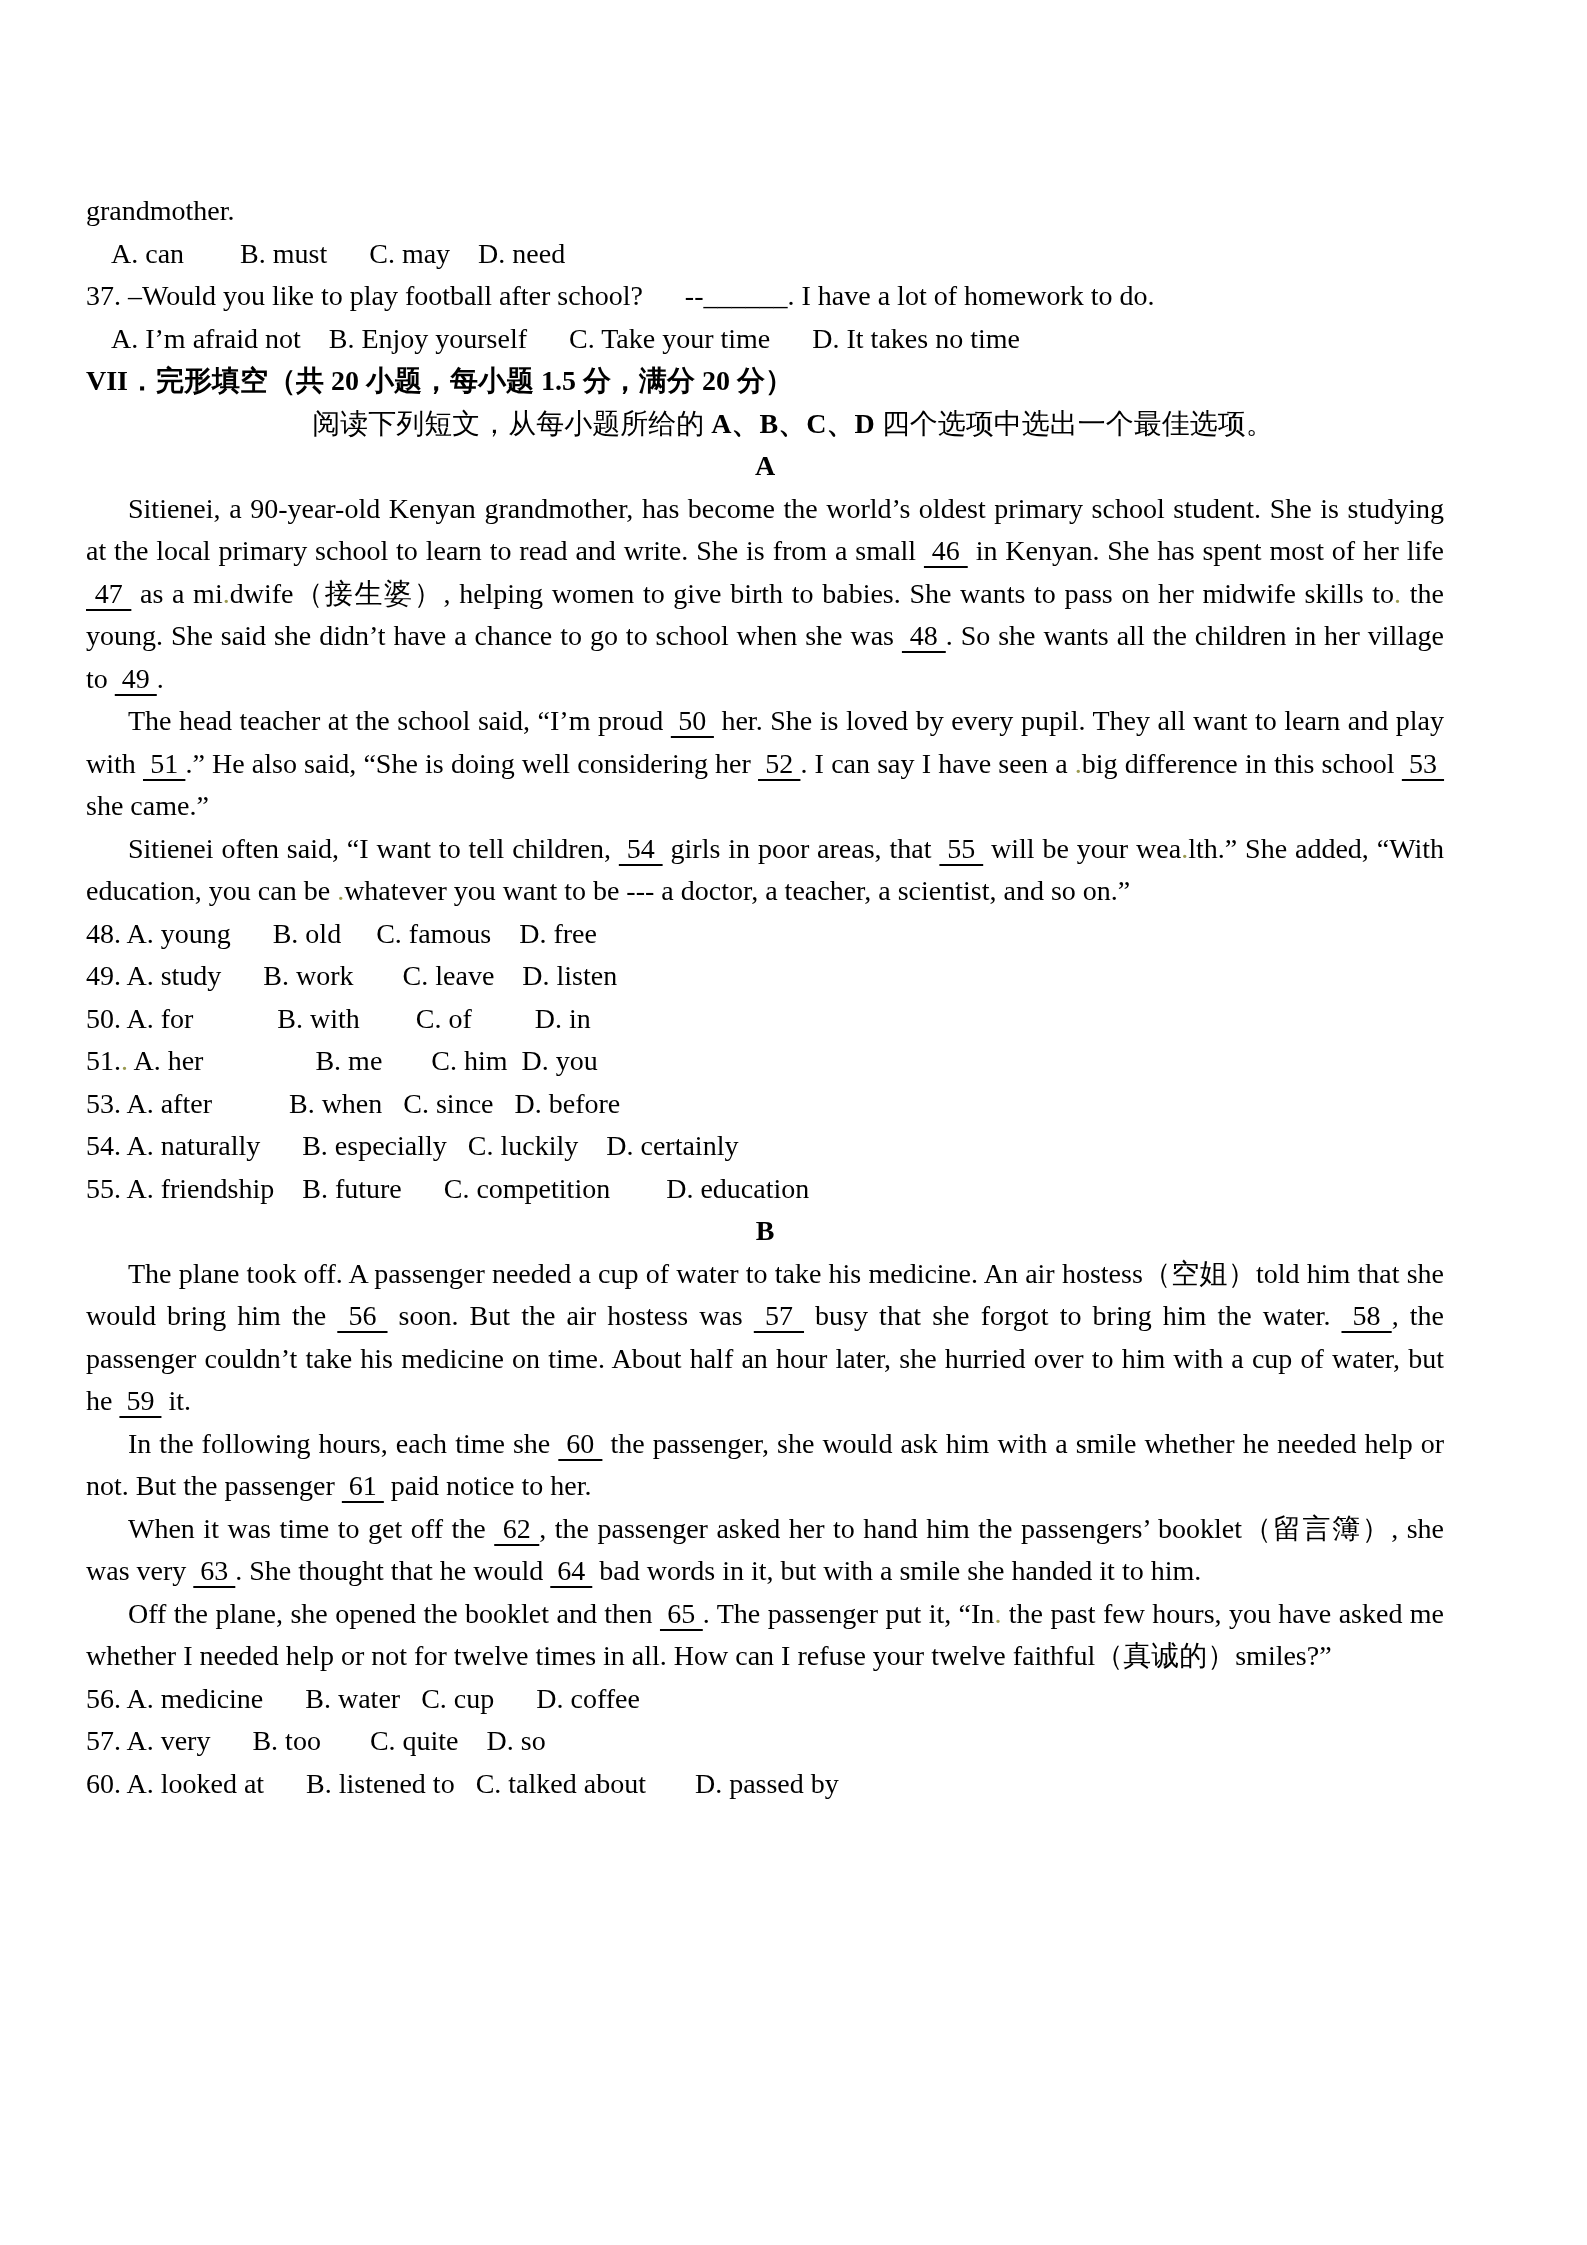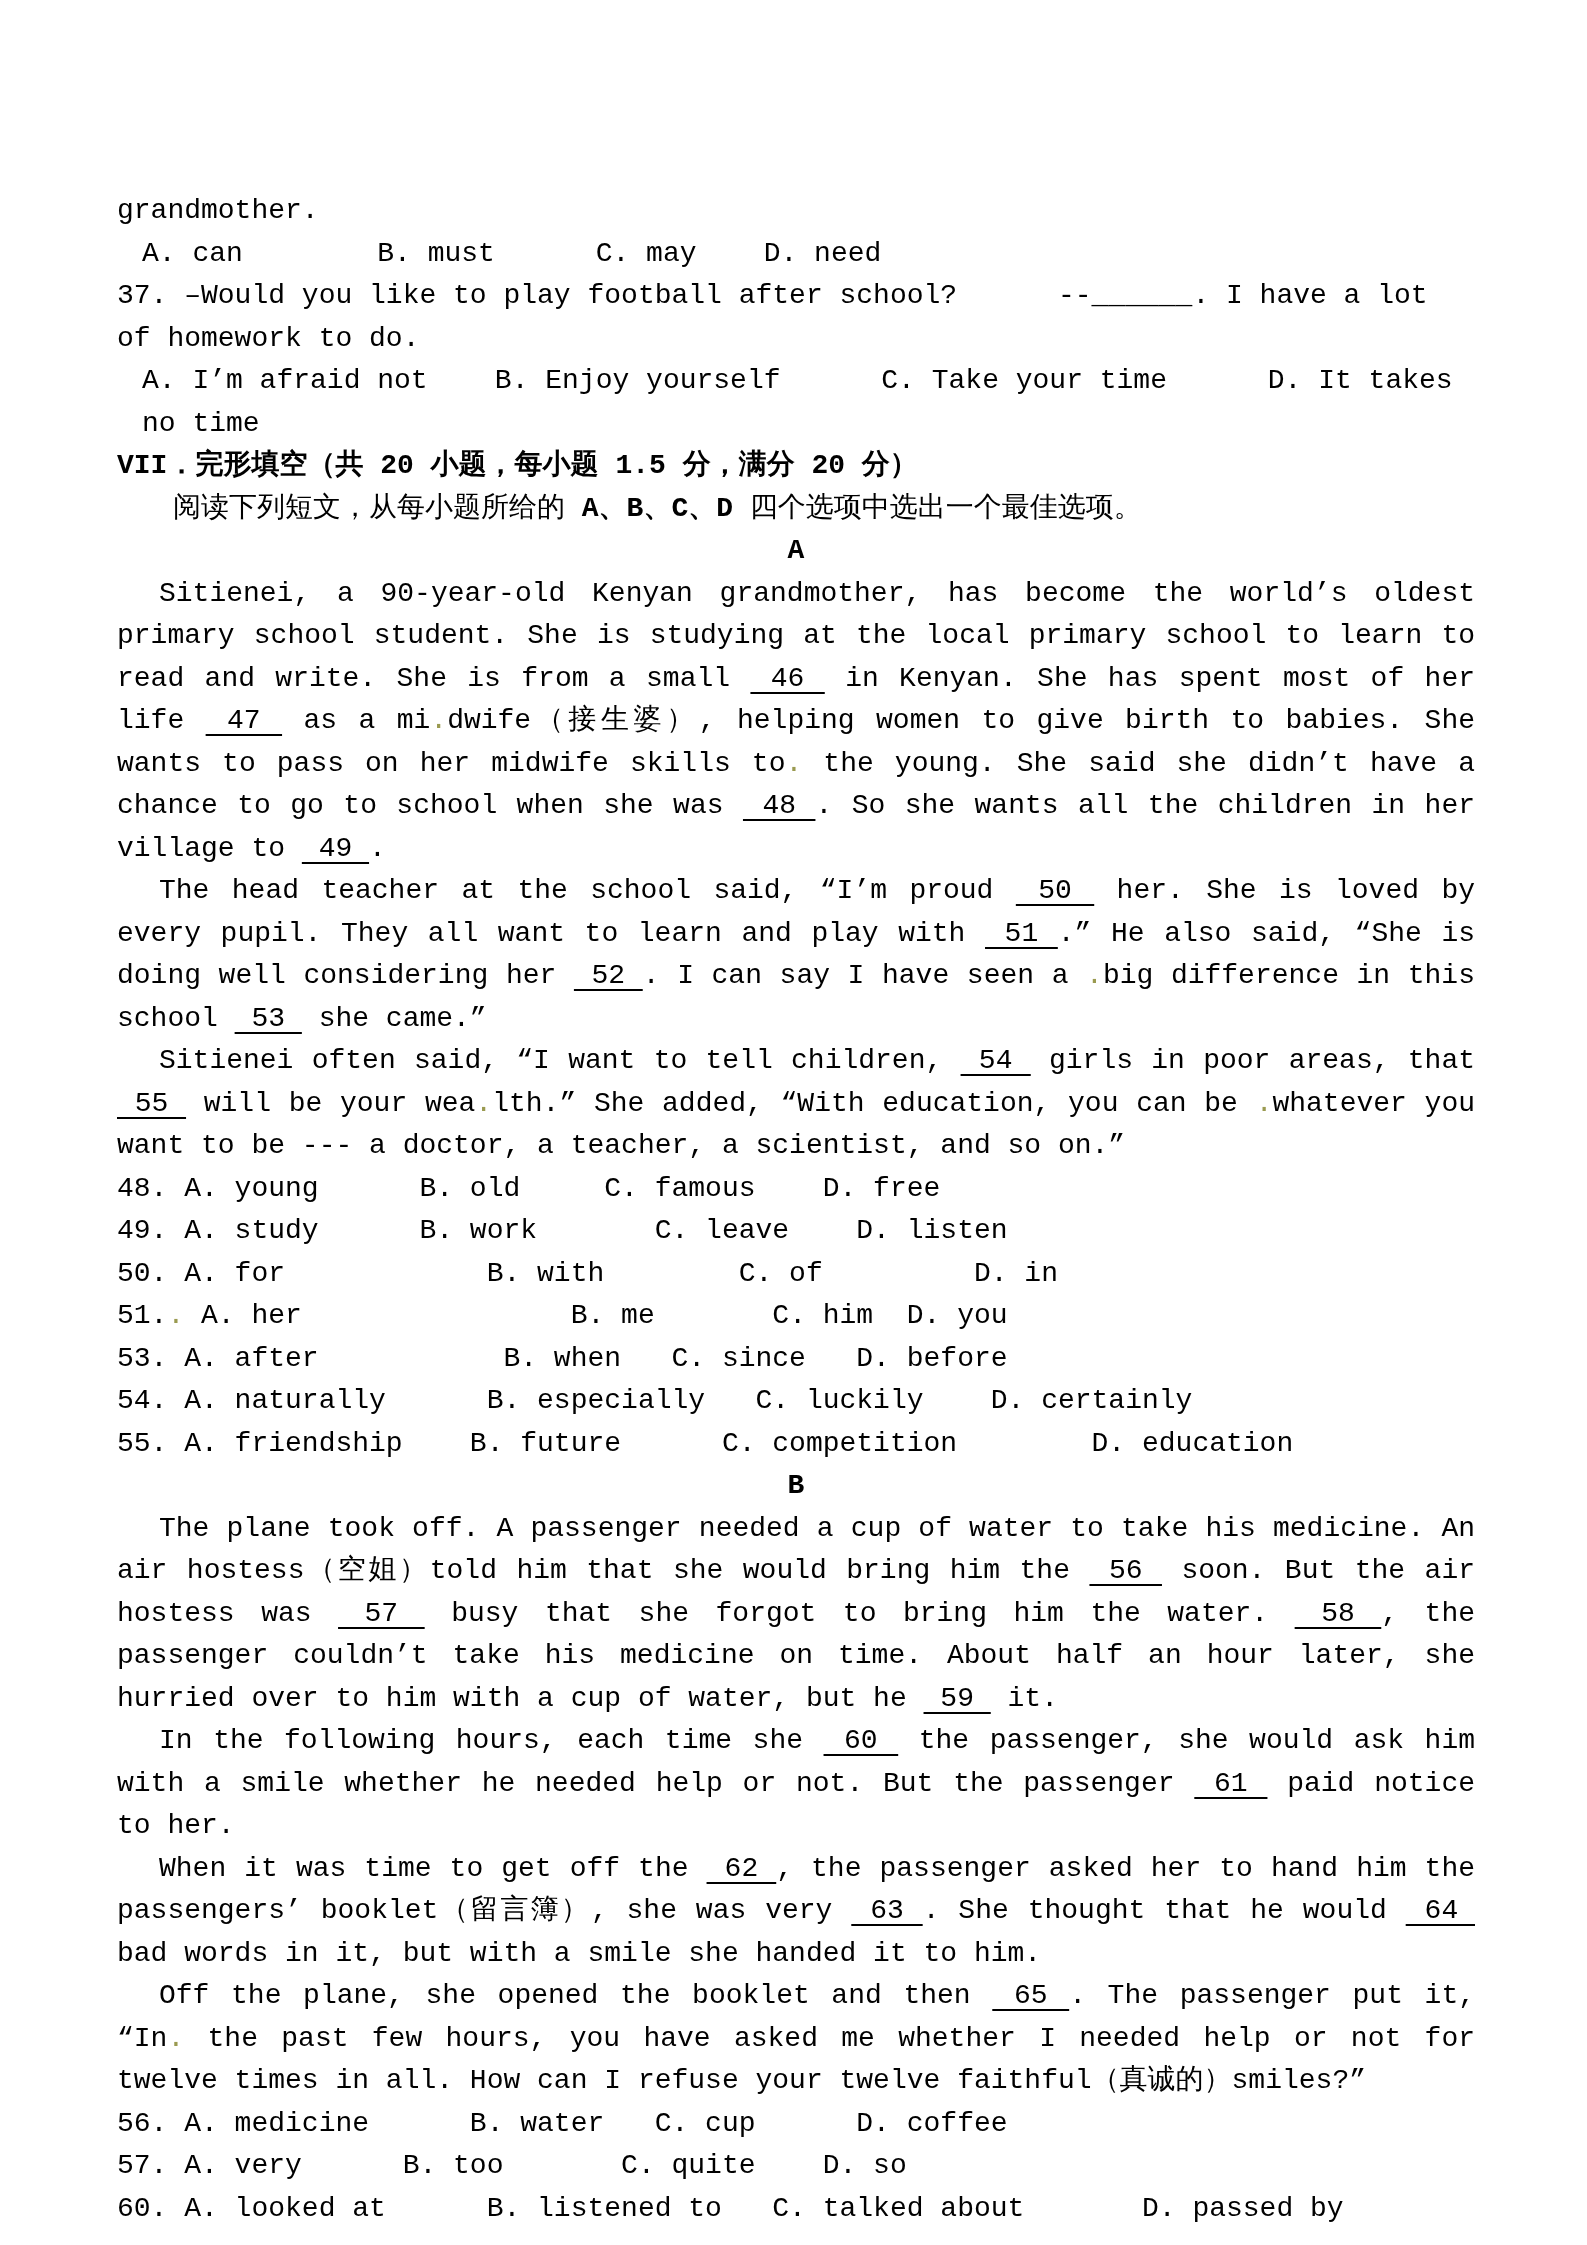--- a/index.html
+++ b/index.html
@@ -9,30 +9,29 @@
     height: 2245px;
     background: #ffffff;
     color: #000000;
     font-family: "Liberation Serif", "DejaVu Serif", serif;
     font-size: 28px;
     line-height: 42.5px;
     overflow: hidden;
   }
   .content {
     box-sizing: content-box;
-    padding: 190px 84px 0 117px;
+    padding: 190px 84px 0 86px;
     width: 1358px;
-    font-family: Liberation Mono, monospace;
   }
   .content p { margin: 0; }
   .plainline  { white-space: pre-wrap; }
   .qline      { white-space: pre-wrap; }
   .optline    { white-space: pre-wrap; padding-left: 25px; }
   .heading    { font-weight: bold; white-space: pre-wrap; }
-  .instruction { text-indent: 56px; }
+  .instruction { text-indent: 56px; text-align: center; }
   .instruction b { font-weight: bold; }
   .seclabel   { text-align: center; font-weight: bold; }
   .para {
     text-align: justify;
     text-indent: 42px;
   }
   .blank {
     text-decoration: underline;
     text-decoration-thickness: 2px;
     text-underline-offset: 6px;

